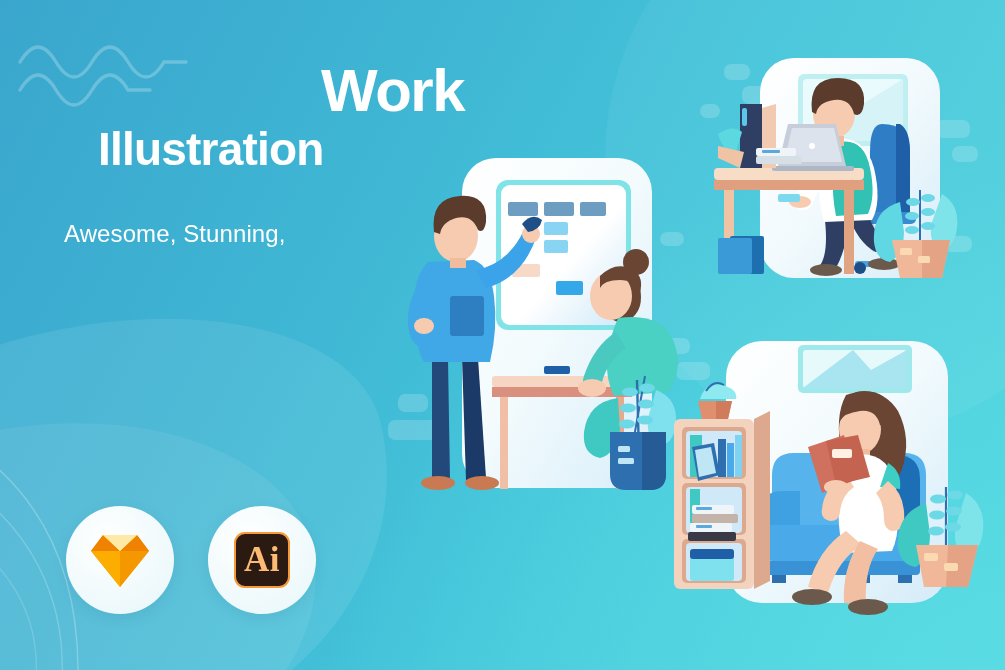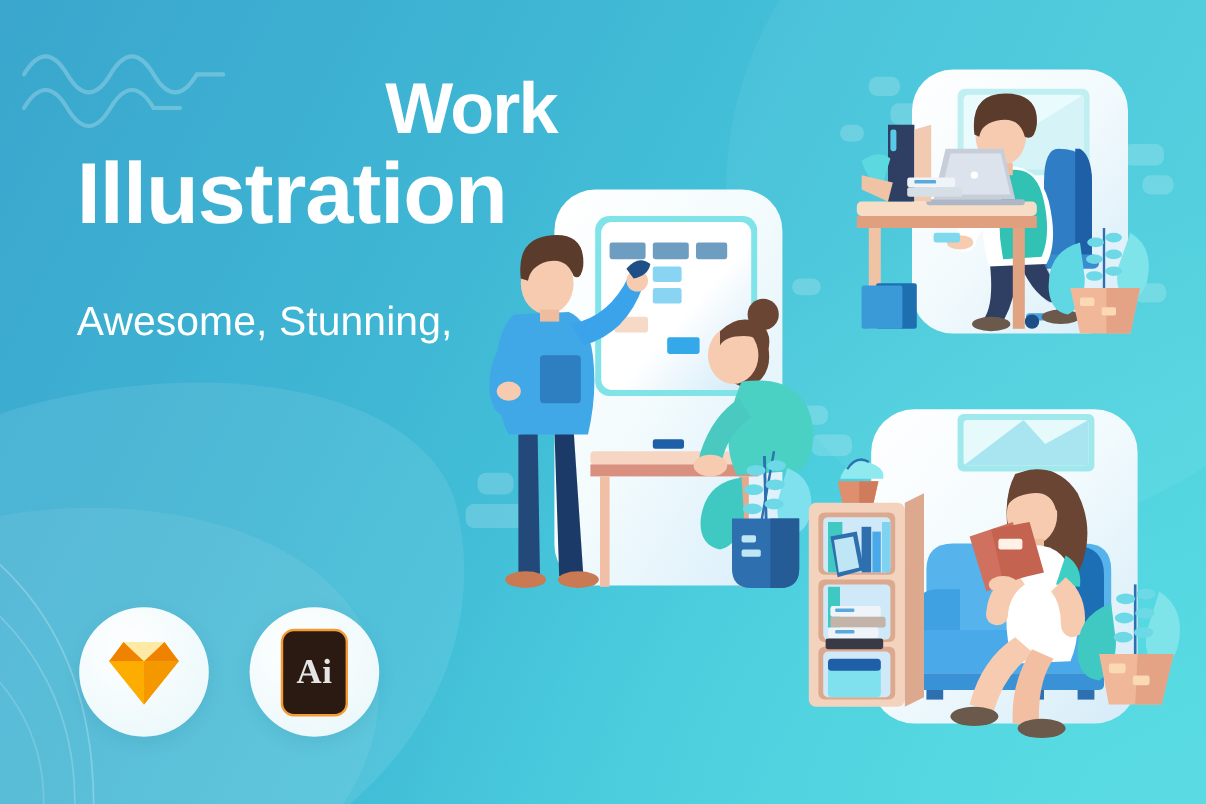--- a/index.html
+++ b/index.html
@@ -34,41 +34,41 @@
   .chip { position:absolute; background:rgba(255,255,255,.18); border-radius:7px; }
 
   
   .copy { position:absolute; left:64px; top:62px; width:400px; }
   .title {
     font-size:60px; font-weight:700; color:#fff; line-height:.98;
     letter-spacing:-1.5px;
     text-align:right;
   }
   .subtitle {
-    font-size:72px; font-weight:600; color:#fff; line-height:1.05;
-    letter-spacing:-0.8px; margin-top:4px;
+    font-size:46px; font-weight:600; color:#fff; line-height:1.05;
+    letter-spacing:-0.8px; margin-top:4px;margin-left:34px;
   }
   .tagline {
-    margin-top:42px; font-size:34px; font-weight:400; color:#FFFFFF;
+    margin-top:42px; font-size:24px; font-weight:400; color:#FFFFFF;
     line-height:1.55; letter-spacing:.1px;
   }
 
   
   .badges { position:absolute; left:66px; top:506px; display:flex; gap:34px; }
   .badge {
     width:108px; height:108px; border-radius:50%;
     background:radial-gradient(circle at 38% 32%, #ffffff 0%, #eef9fb 70%, #e4f4f8 100%);
     display:flex; align-items:center; justify-content:center;
     box-shadow:0 4px 14px rgba(20,80,110,.10);
   }
   .ai-tile {
-    width:56px; height:73px; border-radius:11px;
+    width:56px; height:56px; border-radius:11px;
     background:#2B1A11; border:2.6px solid #F59A35;
     display:flex; align-items:center; justify-content:center;
-    color:#e5e5e5; font-size:29px; font-weight:700;
+    color:#fdba74; font-size:35px; font-weight:700;
     font-family:"Liberation Serif", serif; letter-spacing:.5px;
   }
 
   
   .scene { position:absolute; }
   svg { display:block; overflow:visible; }
 </style>
 </head>
 <body>
 

